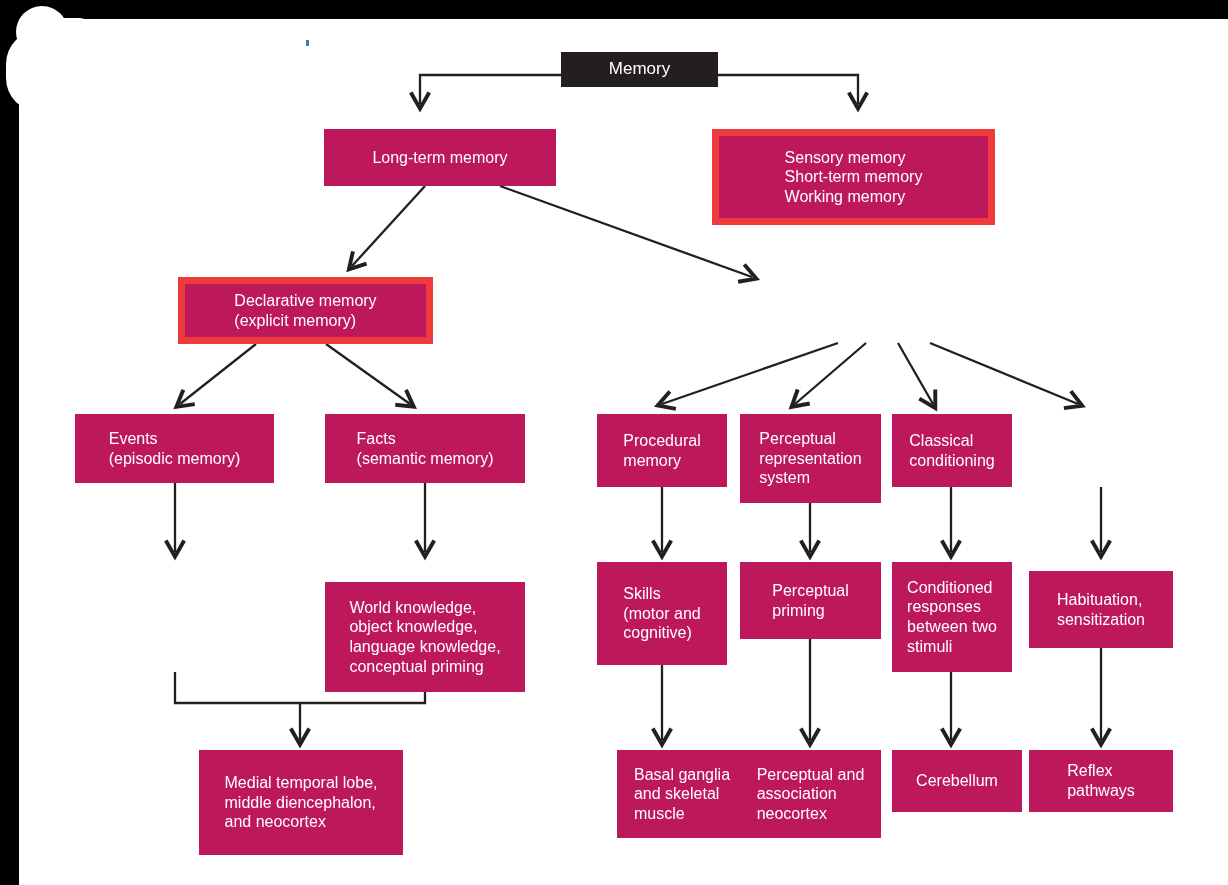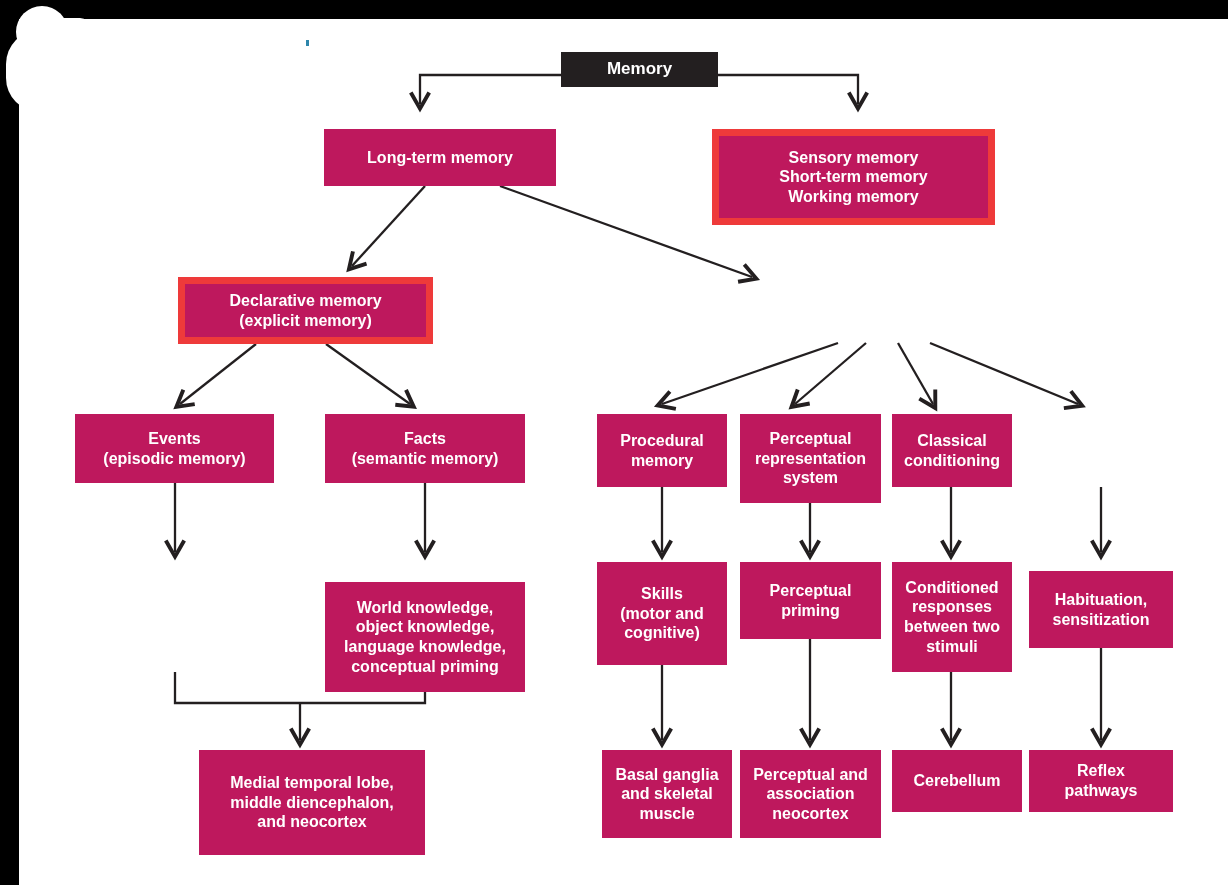--- a/index.html
+++ b/index.html
@@ -66,23 +66,23 @@
     z-index: 5;
     pointer-events: none;
   }
 
   .node {
     position: absolute;
     box-sizing: border-box;
     display: flex;
     align-items: center;
     justify-content: center;
-    text-align: center;
+    text-align: left;
     color: #ffffff;
-    font-weight: bold;
+    font-weight: normal;
     line-height: 1.22;
     z-index: 10;
     white-space: pre-line;
     padding: 2px 4px;
   }
   .node.green {
     background: #be185d;
   }
   .node.black {
     background: #231f20;
@@ -187,25 +187,25 @@
 priming</div>
 
   <div class="node green f16" style="left:892px; top:562px; width:120px; height:110px;">Conditioned
 responses
 between two
 stimuli</div>
 
   <div class="node green f16" style="left:1029px; top:562px; width:144px; height:77px;margin-top:9px;">Habituation,
 sensitization</div>
 
-  <div class="node green f16" style="left:199px; top:750px; width:226px; height:105px;">Medial temporal lobe,
+  <div class="node green f16" style="left:199px; top:750px; width:204px; height:105px;">Medial temporal lobe,
 middle diencephalon,
 and neocortex</div>
 
-  <div class="node green f16" style="left:602px; top:750px; width:130px; height:88px;">Basal ganglia
+  <div class="node green f16" style="left:617px; top:750px; width:130px; height:88px;">Basal ganglia
 and skeletal
 muscle</div>
 
   <div class="node green f16" style="left:740px; top:750px; width:141px; height:88px;">Perceptual and
 association
 neocortex</div>
 
   <div class="node green f16" style="left:892px; top:750px; width:130px; height:62px;">Cerebellum</div>
 
   <div class="node green f16" style="left:1029px; top:750px; width:144px; height:62px;">Reflex

